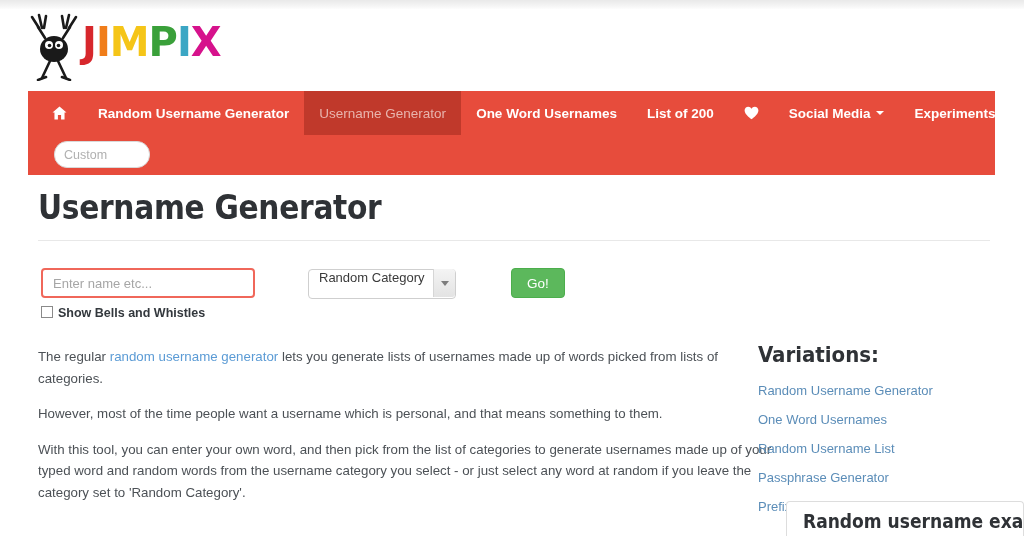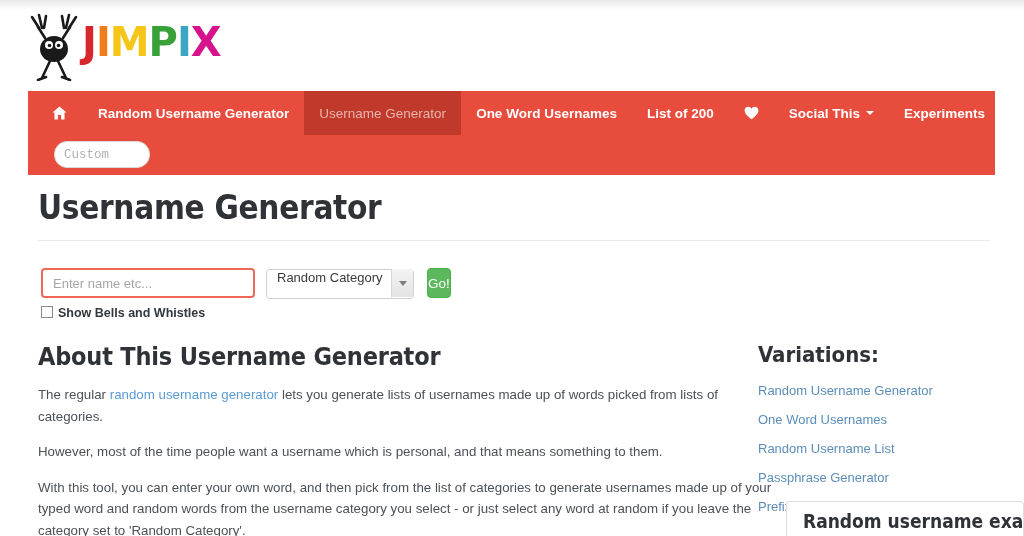--- a/index.html
+++ b/index.html
@@ -76,21 +76,21 @@
     vertical-align: middle;
   }
   .nav-second {
     padding-left: 26px; padding-top: 6px;
   }
   .custom-input {
     width: 96px; height: 27px;
     border: 1px solid #d9d9d9;
     border-radius: 13px;
     background: #ffffff;
-    font-family: Liberation Mono, monospace;
+    font-family: Liberation Sans, sans-serif;
     font-size: 12.5px;
     color: #555;
     padding: 0 9px;
     outline: none;
   }
   .custom-input::placeholder { color: #b0b0b0; }
 
   
   .page-title {
     position: absolute; left: 38px; top: 188px;
@@ -103,21 +103,21 @@
   }
   .title-rule {
     position: absolute; left: 38px; top: 240px;
     width: 952px; height: 1px;
     background: #e8e8e8;
   }
 
   
   .form-row {
     position: absolute; left: 41px; top: 268px;
-    display: flex; align-items: flex-start;
+    display: flex; align-items: flex-start; gap: 42px;
   }
   .name-input {
     width: 214px; height: 30px;
     border: 2px solid #f0675a;
     border-radius: 4px;
     background: #ffffff;
     padding: 0 10px;
     font-family: "Liberation Sans", sans-serif;
     font-size: 13px;
     color: #555;
@@ -153,21 +153,21 @@
   }
   .select-arrow i {
     display: block; width: 0; height: 0;
     border-left: 4px solid transparent;
     border-right: 4px solid transparent;
     border-top: 5px solid #7d7d7d;
   }
   .go-btn {
     margin-left: 13px;
     height: 30px;
-    padding: 0 0;
+    padding: 0 15px;
     background: #5cb85c;
     border: 1px solid #4cae4c;
     border-radius: 4px;
     color: #ffffff;
     font-family: "Liberation Sans", sans-serif;
     font-size: 13.5px;
     cursor: pointer;
   }
 
   .bells-row {
@@ -306,21 +306,21 @@
       <span>List of 200</span>
     </a>
 
     <a class="nav-item">
       <svg class="heart-icon" viewBox="0 0 16 15">
         <path fill="#ffffff" d="M8 14.2 C8 14.2 0.6 9.4 0.6 4.9 C0.6 2.4 2.4 0.8 4.5 0.8 C6.1 0.8 7.3 1.8 8 3 C8.7 1.8 9.9 0.8 11.5 0.8 C13.6 0.8 15.4 2.4 15.4 4.9 C15.4 9.4 8 14.2 8 14.2 Z"></path>
       </svg>
     </a>
 
     <a class="nav-item">
-      <span>Social This</span>
+      <span>Social Media</span>
       <i class="caret"></i>
     </a>
 
 
     <a class="nav-item">
       <span>Experiments</span>
 
     </a>
   </div>
 
@@ -346,21 +346,20 @@
 
   <button class="go-btn">Go!</button>
 </div>
 
 <div class="bells-row">
   <span class="bells-box"></span>
   <span class="bells-label">Show Bells and Whistles</span>
 </div>
 
 <div class="content">
-  <h2 class="about-heading">About This Username Generator</h2>
 
   <p><span>The regular </span><a>random username generator</a><span> lets you generate lists of usernames made up of words picked from lists of categories.</span></p>
 
   <p>However, most of the time people want a username which is personal, and that means something to them.</p>
   <p>With this tool, you can enter your own word, and then pick from the list of categories to generate usernames made up of your typed word and random words from the username category you select - or just select any word at random if you leave the category set to 'Random Category'.</p>
 
 </div>
 
 <aside class="sidebar">
   <h3 class="side-heading">Variations:</h3>

